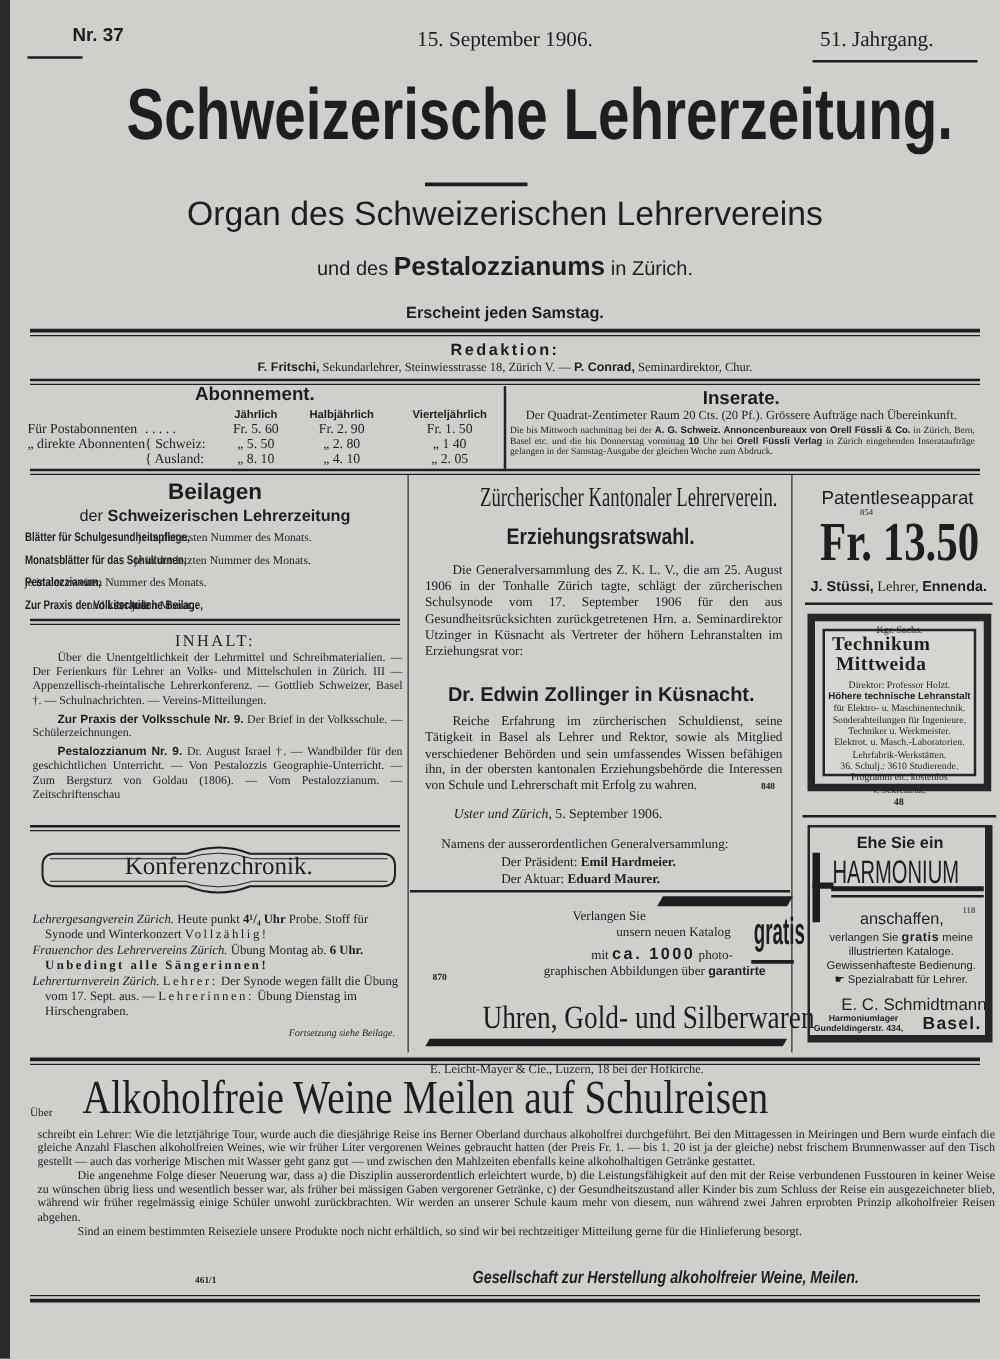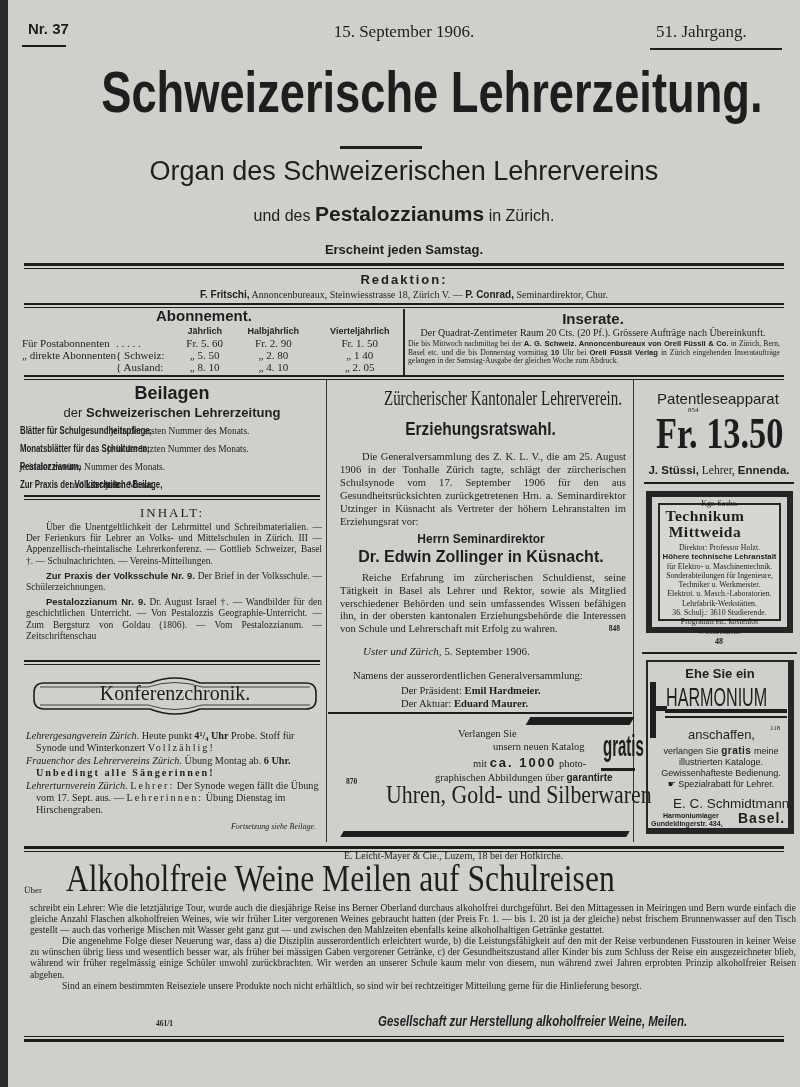--- a/index.html
+++ b/index.html
@@ -9,21 +9,21 @@
     font-family: "Liberation Serif", serif;
     color: #1e1e1e;
     position: relative;
   }
   .page {
     position: absolute; left: 8px; top: 0; width: 792px; height: 1087px;
     background: #cfcfcc;
   }
   .left-edge { position: absolute; left: 0; top: 0; width: 8px; height: 1087px; background: #2a2a2a; }
   .abs { position: absolute; }
-  .sans { font-family: "Liberation Sans", sans-serif; }
+  .sans { font-family: "Liberation Sans", sans-serif; margin-left: 30px; }
   .rule { position: absolute; background: #1e1e1e; }
   .center { text-align: center; }
 
   
   .issue { left: 20px; top: 20px; font-size: 15px; font-weight: bold; }
   .issue-u { left: 14px; top: 45px; width: 44px; height: 2px; }
   .date { left: 0; top: 22px; width: 792px; font-size: 17px; }
   .year { left: 648px; top: 22px; font-size: 17px; }
   .year-u { left: 642px; top: 48px; width: 132px; height: 2px; }
   .masthead { left: 0; top: 58px; width: 680px; text-align: center; }
@@ -107,21 +107,21 @@
   .ad-uhren-l1 { left: 450px; top: 728px; font-size: 10.5px; }
   .ad-uhren-l2 { left: 485px; top: 741px; font-size: 10.5px; }
   .ad-uhren-l3 { left: 465px; top: 755px; font-size: 10.5px; }
   .ad-uhren-l3 b { font-family: "Liberation Sans", sans-serif; font-size: 13px; letter-spacing: 2px; }
   .ad-uhren-l4 { left: 427px; top: 772px; font-size: 10.5px; }
   .ad-uhren-l4 b { font-family: "Liberation Sans", sans-serif; font-size: 10px; }
   .gratis { left: 595px; top: 729px; font-size: 30px; font-family: "Liberation Sans", sans-serif; font-weight: bold; }
   .gratis span { display: inline-block; transform: scaleX(0.5); transform-origin: left top; }
   .gratis-rule { left: 593px; top: 768px; width: 34px; height: 3px; }
   .n870 { left: 338px; top: 777px; font-size: 7.5px; font-weight: bold; }
-  .uhren-big { left: 378px; top: 780px; font-size: 26px; font-family: "Liberation Serif", serif; white-space: nowrap; }
+  .uhren-big { left: 378px; top: 799px; font-size: 26px; font-family: "Liberation Serif", serif; white-space: nowrap; }
   .uhren-big span { display: inline-block; transform: scaleX(0.84); transform-origin: left top; }
   .leicht { left: 336px; top: 838px; font-size: 10px; white-space: nowrap; margin-top: 12px; }
   .ad-uhren-bar2 { left: 334px; top: 831px; width: 286px; height: 6px; background: #1e1e1e; transform: skewX(-30deg); }
 
   
   .pat-title { left: 630px; top: 390px; width: 160px; font-size: 15px; font-family: "Liberation Sans", sans-serif; }
   .pat-num { left: 680px; top: 406px; font-size: 7px; }
   .pat-price { left: 630px; top: 408px; width: 162px; font-size: 44px; font-family: "Liberation Serif", serif; font-weight: bold; white-space: nowrap; }
   .pat-price span { display: inline-block; transform: scaleX(0.78); transform-origin: center top; }
   .stussi { left: 630px; top: 464px; width: 162px; font-size: 11.5px; white-space: nowrap; }
@@ -186,21 +186,21 @@
     <b>Pestalozzianums</b>
     <span>in Zürich.</span>
   </div>
   <div class="abs erscheint center">Erscheint jeden Samstag.</div>
   <div class="rule dbl1"></div>
   <div class="rule dbl1b"></div>
 
   <div class="abs redaktion center">Redaktion:</div>
   <div class="abs redline center">
     <b>F. Fritschi,</b>
-    <span>Annoncenbureaux, Steinwiesstrasse 18, Zürich V. —</span>
+    <span>Sekundarlehrer, Steinwiesstrasse 18, Zürich V. —</span>
     <b>P. Conrad,</b>
     <span>Seminardirektor, Chur.</span>
   </div>
   <div class="rule dbl2"></div>
   <div class="rule dbl2b"></div>
 
   <div class="abs abo-title">Abonnement.</div>
   <table class="abs abo-table">
     <tbody>
         <tr>
@@ -285,21 +285,20 @@
     <p><i>Frauenchor des Lehrervereins Zürich.</i> <span>Übung Montag ab.</span> <b>6 Uhr.</b> <b class="sp">Unbedingt alle Sängerinnen!</b></p>
     <p><i>Lehrerturnverein Zürich.</i> <span class="sp">Lehrer:</span> <span>Der Synode wegen fällt die Übung vom 17. Sept. aus. —</span> <span class="sp">Lehrerinnen:</span> <span>Übung Dienstag im Hirschengraben.</span></p>
   </div>
   <div class="abs konf-foot">Fortsetzung siehe Beilage.</div>
 
   <div class="abs zklv-title center"><span>Zürcherischer Kantonaler Lehrerverein.</span></div>
   <div class="abs ezw-title center"><span>Erziehungsratswahl.</span></div>
   <div class="abs mid-body">
     <p style="text-indent:22px">Die Generalversammlung des Z. K. L. V., die am 25. August 1906 in der Tonhalle Zürich tagte, schlägt der zürcherischen Schulsynode vom 17. September 1906 für den aus Gesundheitsrücksichten zurückgetretenen Hrn. a. Seminardirektor Utzinger in Küsnacht als Vertreter der höhern Lehranstalten im Erziehungsrat vor:</p>
   </div>
-  <div class="abs herrn center">Herrn Seminardirektor</div>
   <div class="abs zollinger center">Dr. Edwin Zollinger in Küsnacht.</div>
   <div class="abs mid-body2">
     <p style="text-indent:22px; margin:0; position:relative;"><span>Reiche Erfahrung im zürcherischen Schuldienst, seine Tätigkeit in Basel als Lehrer und Rektor, sowie als Mitglied verschiedener Behörden und sein umfassendes Wissen befähigen ihn, in der obersten kantonalen Erziehungsbehörde die Interessen von Schule und Lehrerschaft mit Erfolg zu wahren.</span><span class="num848">848</span></p>
   </div>
   <div class="abs uster"><i>Uster und Zürich,</i> <span>5. September 1906.</span></div>
   <div class="abs namens">Namens der ausserordentlichen Generalversammlung:</div>
   <div class="abs praes"><span>Der Präsident:</span> <b>Emil Hardmeier.</b></div>
   <div class="abs aktuar"><span>Der Aktuar:</span> <b>Eduard Maurer.</b></div>
   <div class="rule mid-rule"></div>
 

